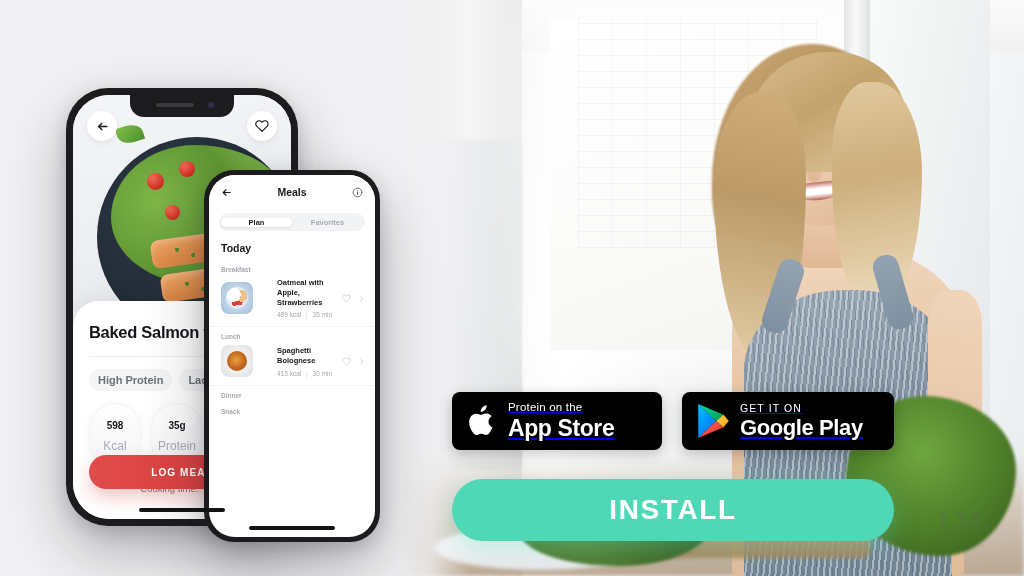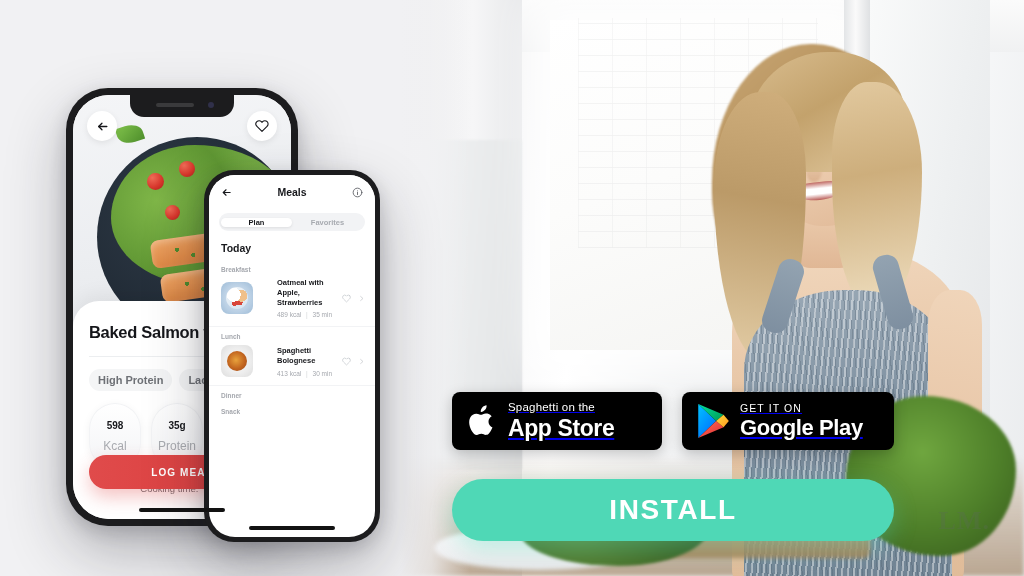--- a/index.html
+++ b/index.html
@@ -606,21 +606,21 @@
       <div class="home-bar"></div>
     </div>
   </div>
 
   <a class="badge" id="badge-appstore" href="#">
     <svg width="32" height="38" viewBox="0 0 24 28" fill="#ffffff">
       <path d="M16.9 14.6c0-2.7 2.2-4 2.3-4.1-1.3-1.8-3.2-2.1-3.9-2.1-1.7-.2-3.3 1-4.1 1-.9 0-2.1-1-3.5-.9-1.8 0-3.5 1-4.4 2.7-1.9 3.2-.5 8 1.3 10.6.9 1.3 2 2.7 3.4 2.7 1.4-.1 1.9-.9 3.5-.9 1.7 0 2.1.9 3.5.8 1.5 0 2.4-1.3 3.3-2.6 1-1.5 1.4-2.9 1.5-3-.1 0-2.9-1.1-2.9-4.2z"></path>
       <path d="M14.3 5.6c.8-.9 1.3-2.2 1.1-3.5-1.1 0-2.4.7-3.2 1.7-.7.8-1.3 2.2-1.1 3.4 1.2.1 2.4-.6 3.2-1.6z"></path>
     </svg>
     <span class="txt">
-      <span class="small">Spaghetti on the</span>
+      <span class="small">Protein on the</span>
       <span class="big">App Store</span>
     </span>
   </a>
 
   <a class="badge" id="badge-googleplay" href="#">
     <svg width="34" height="38" viewBox="0 0 32 36">
       <defs>
         <linearGradient id="gpBlue" x1="0" y1="0" x2="0.7" y2="1">
           <stop offset="0" stop-color="#00c3ff"></stop>
             <stop offset="1" stop-color="#0070ff"></stop>

